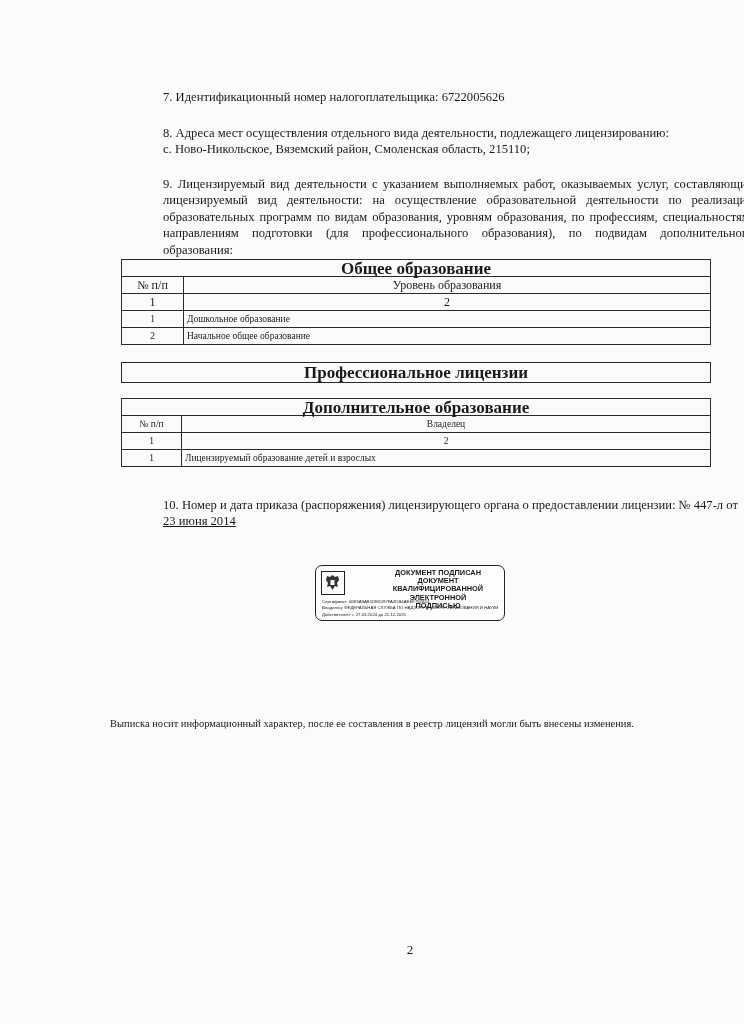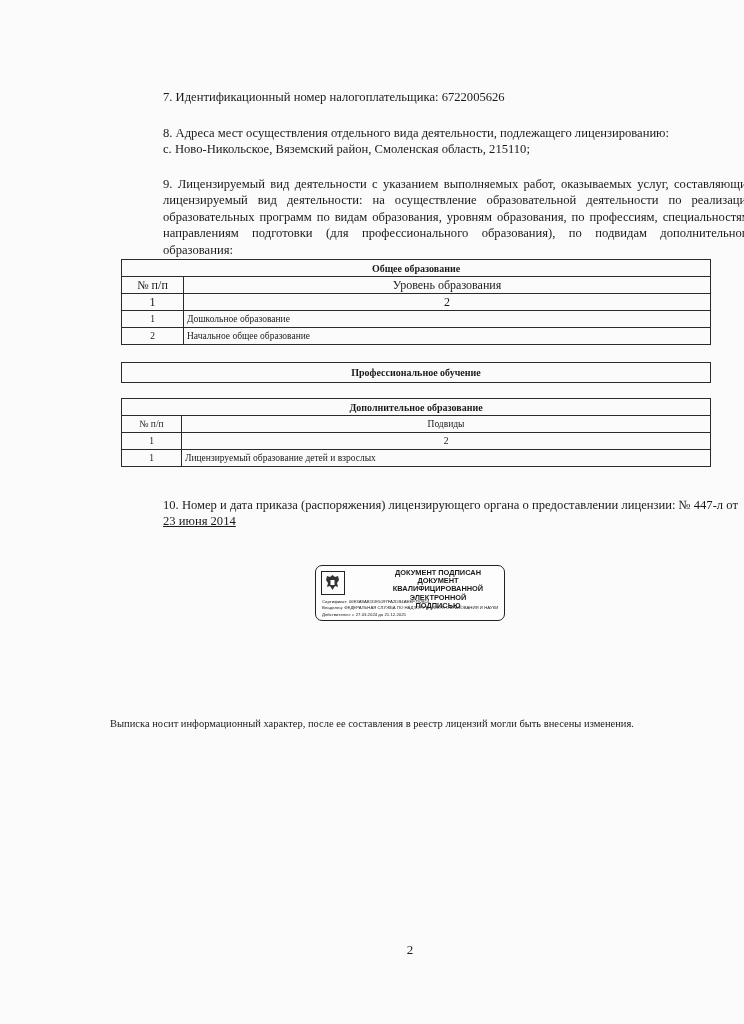--- a/index.html
+++ b/index.html
@@ -6,21 +6,21 @@
   body {
     width: 744px; height: 1024px; position: relative; overflow: hidden;
     background: #fbfbfb;
     font-family: "Liberation Serif", serif;
     color: #1a1a1a;
   }
   .para { position: absolute; left: 121px; width: 590px; font-size: 12.6px; line-height: 16px; margin-left: 42px; }
   .just { text-align: justify; text-align-last: left; }
   table { border-collapse: collapse; position: absolute; left: 121px; width: 590px; }
   td { border: 1px solid #2a2a2a; padding: 0 3px; font-size: 12px; height: 16px; line-height: 15px; }
-  .tt { font-weight: bold; text-align: center; font-size: 10px; }
+  .tt { font-weight: bold; text-align: center; font-size: 17px; }
   .c { text-align: center; }
   .small { font-size: 9.5px; }
   .stamp {
     position: absolute; left: 315px; top: 565px; width: 190px; height: 56px;
     border: 1.5px solid #222; border-radius: 7px; box-sizing: border-box;
     font-family: "Liberation Sans", sans-serif; background: #fdfdfd;
   }
   .stamp .emblem { position: absolute; left: 5px; top: 5px; width: 24px; height: 24px; border: 1.5px solid #222; box-sizing: border-box; }
   .stamp .hdr { position: absolute; left: 32px; right: 20px; top: 3px; text-align: center; font-weight: bold; font-size: 7.4px; line-height: 8.2px; margin-left: 44px; }
   .stamp .det { position: absolute; left: 6px; right: 3px; top: 33px; font-size: 4.3px; line-height: 6.3px; white-space: nowrap; overflow: hidden; }
@@ -57,33 +57,33 @@
   <tr>
     <td class="c small">2</td>
     <td class="small">Начальное общее образование</td>
   </tr>
 </tbody>
   </table>
 
 <table style="top:362px;">
   <tbody>
       <tr>
-        <td class="tt" style="height:19px;">Профессиональное обучение</td>
+        <td class="tt" style="height:19px;">Профессиональное лицензии</td>
       </tr>
 </tbody>
   </table>
 
 <table style="top:398px;">
   <tbody>
       <tr>
         <td colspan="2" class="tt">Дополнительное образование</td>
       </tr>
   <tr>
     <td class="c small" style="width:53px;">№ п/п</td>
-    <td class="c small">Подвиды</td>
+    <td class="c small">Владелец</td>
   </tr>
   <tr>
     <td class="c small">1</td>
     <td class="c small">2</td>
   </tr>
   <tr>
     <td class="c small">1</td>
     <td class="small">Лицензируемый образование детей и взрослых</td>
   </tr>
 </tbody>

